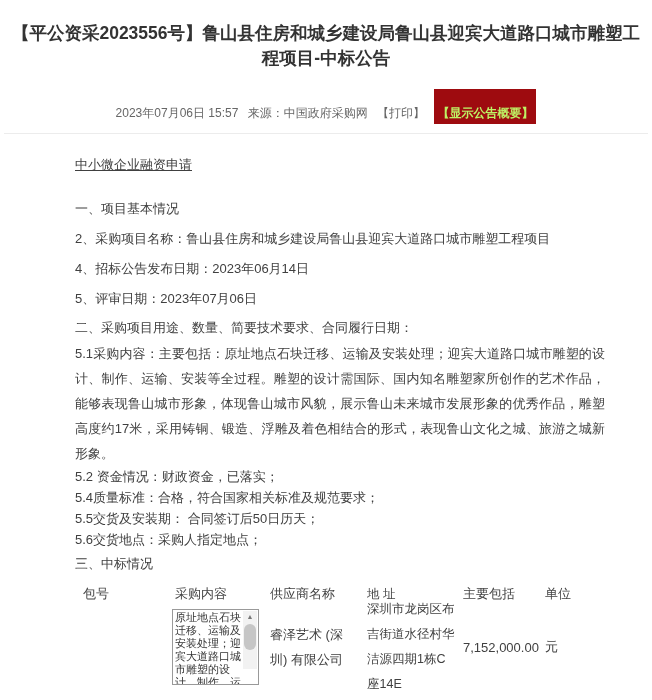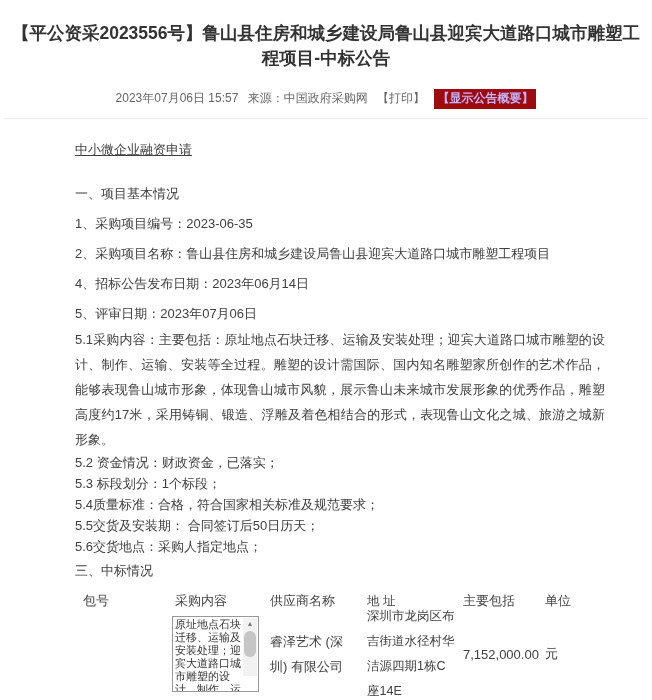--- a/index.html
+++ b/index.html
@@ -12,22 +12,22 @@
     margin:21px 4px 0;text-align:center;font-size:17.5px;font-weight:700;
     color:#333;line-height:25px;letter-spacing:0;
   }
   .meta{
     margin-top:18px;text-align:center;font-size:12px;color:#666;
     white-space:nowrap;
   }
   .meta span{margin:0 3px;}
   .print-btn{cursor:pointer;}
   .badge{
-    display:inline-block;background:#9e0b0f;color:#c4b5fd;font-weight:700;
-    padding:1px 3px 2px;font-size:12px;cursor:pointer;
+    display:inline-block;background:#9e0b0f;color:#bef264;font-weight:700;
+    padding:16px 3px 2px;font-size:12px;cursor:pointer;
   }
   .divider{border:none;border-top:1px solid #ececec;margin:9px 4px 0;}
   .content{padding:0 47px 0 75px;font-size:13px;color:#404040;}
   .finance-link{
     display:inline-block;margin-top:22px;color:#404040;
     text-decoration:underline;cursor:pointer;line-height:17px;
   }
   .sec{margin:26px 0 0;line-height:19px;}
   .sec2{margin:10px 0 0;}
   .sec3{margin:4px 0 0;}
@@ -84,28 +84,27 @@
     <span class="badge">【显示公告概要】</span>
   </div>
 
   <hr class="divider">
 
   <div class="content">
 
     <a class="finance-link">中小微企业融资申请</a>
 
     <p class="sec">一、项目基本情况</p>
-    <p class="item">1、采购项目编号：2023-06-35</p>
     <p class="item">2、采购项目名称：鲁山县住房和城乡建设局鲁山县迎宾大道路口城市雕塑工程项目</p>
     <p class="item">4、招标公告发布日期：2023年06月14日</p>
     <p class="item">5、评审日期：2023年07月06日</p>
 
+    <p class="sec sec2">二、采购项目用途、数量、简要技术要求、合同履行日期：</p>
     <p class="para">5.1采购内容：主要包括：原址地点石块迁移、运输及安装处理；迎宾大道路口城市雕塑的设计、制作、运输、安装等全过程。雕塑的设计需国际、国内知名雕塑家所创作的艺术作品，能够表现鲁山城市形象，体现鲁山城市风貌，展示鲁山未来城市发展形象的优秀作品，雕塑高度约17米，采用铸铜、锻造、浮雕及着色相结合的形式，表现鲁山文化之城、旅游之城新形象。</p>
     <p class="tight">5.2 资金情况：财政资金，已落实；</p>
-    <p class="tight">5.3 标段划分：1个标段；</p>
     <p class="tight">5.4质量标准：合格，符合国家相关标准及规范要求；</p>
     <p class="tight">5.5交货及安装期： 合同签订后50日历天；</p>
     <p class="tight">5.6交货地点：采购人指定地点；</p>
 
     <p class="sec sec3">三、中标情况</p>
 
     <div class="tbl">
       <div class="trow thead">
         <div class="tcell c1">包号</div>
         <div class="tcell c2" style="padding-left:8px;">采购内容</div>

